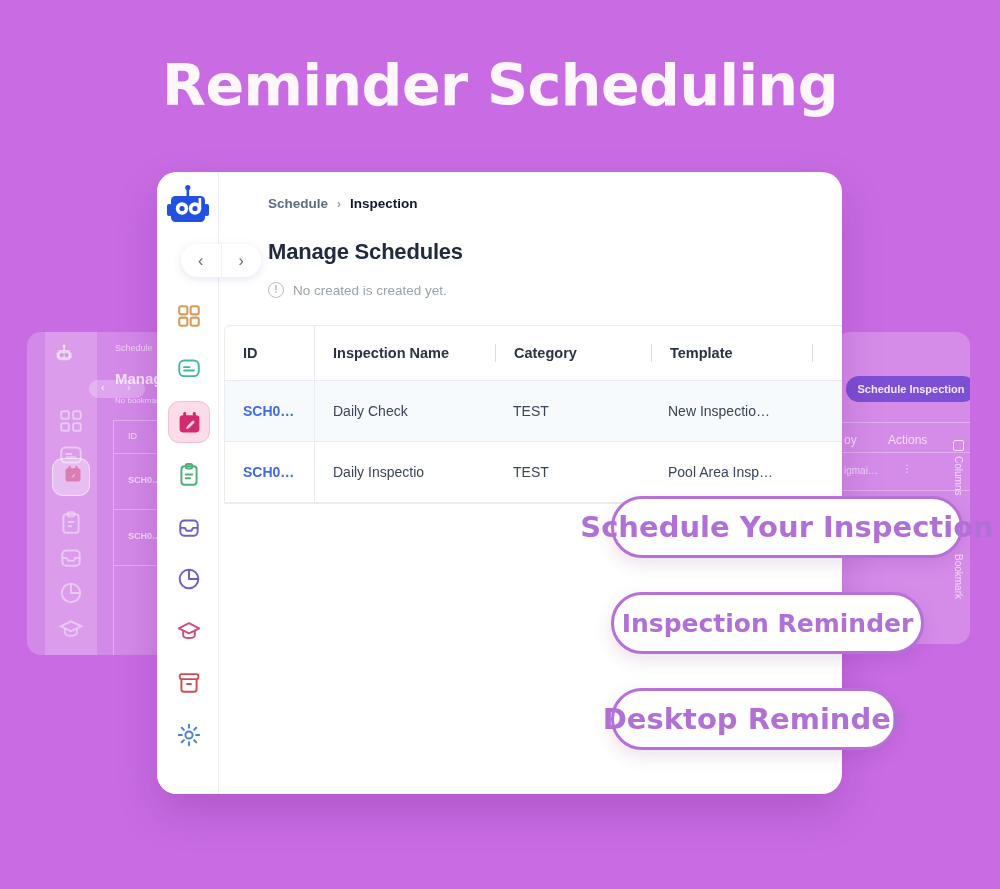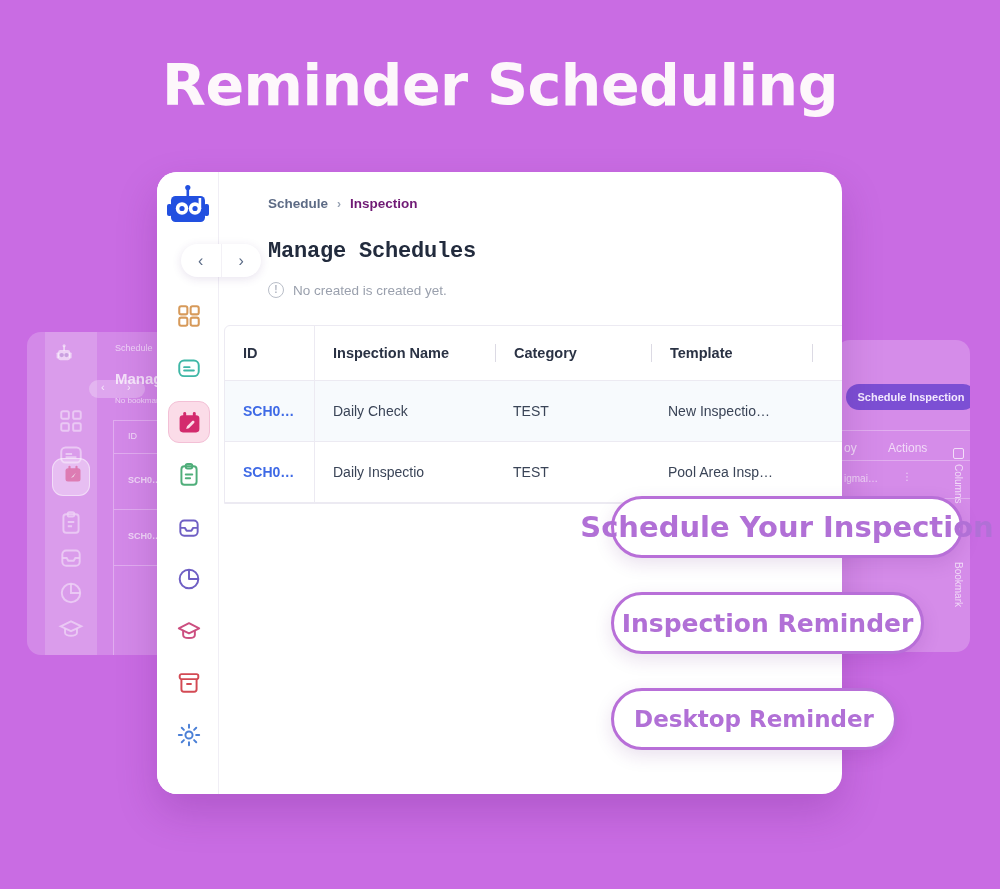--- a/index.html
+++ b/index.html
@@ -31,21 +31,20 @@
     border-radius: 14px;
     overflow: hidden;
   }
   .ghost-left {
     left: 27px; top: 332px; width: 350px; height: 323px;
     background: rgba(255,255,255,0.20);
   }
   .ghost-right {
     left: 836px; top: 332px; width: 134px; height: 312px;
     background: rgba(255,255,255,0.22);
-    margin-top: 8px;
   }
 
   .ghost-sidebar {
     position: absolute; left: 18px; top: 0; width: 52px; height: 100%;
     background: rgba(255,255,255,0.16);
   }
   .ghost-logo {
     position: absolute; left: 29px; top: 12px;
     width: 30px; height: 26px;
   }
@@ -185,27 +184,27 @@
   .content {
     position: absolute; left: 62px; top: 0; right: 0; bottom: 0;
   }
   .breadcrumb {
     position: absolute; left: 49px; top: 24px;
     font-size: 13.5px; font-weight: 600;
     display: flex; align-items: center; gap: 9px;
   }
   .bc-root { color: #5d6b85; }
   .bc-sep { color: #97a1b3; font-size: 12px; }
-  .bc-current { color: #701a75; }
+  .bc-current { color: #0f172a; }
 
   .page-title {
     position: absolute; left: 49px; top: 67px;
     font-size: 22px; font-weight: 800; color: #222b3d;
     letter-spacing: -0.2px;
-    font-family: Liberation Mono, monospace;
+    font-family: Liberation Sans, sans-serif;
   }
   .note {
     position: absolute; left: 49px; top: 110px;
     display: flex; align-items: center; gap: 9px;
     font-size: 13.5px; color: #9aa0ad;
   }
   .note-icon {
     width: 16px; height: 16px; border-radius: 50%;
     border: 1.3px solid #b9bec8;
     display: flex; align-items: center; justify-content: center;
@@ -249,21 +248,21 @@
     border-radius: 40px;
     display: flex; align-items: center; justify-content: center;
     font-weight: 800;
     color: #b170d6;
     font-family: "DejaVu Sans", sans-serif;
     white-space: nowrap;
     box-shadow: 0 6px 18px rgba(90,20,120,0.13);
   }
   #callout-0 { left: 611px; top: 496px; width: 352px; height: 62px; font-size: 29px; }
   #callout-1 { left: 611px; top: 592px; width: 313px; height: 62px; font-size: 25px; }
-  #callout-2 { left: 611px; top: 688px; width: 286px; height: 62px; font-size: 23px; }
+  #callout-2 { left: 611px; top: 688px; width: 286px; height: 62px; font-size: 29px; }
 </style>
 </head>
 <body>
 
 <div class="hero-title">Reminder Scheduling</div>
 
 <div class="ghost ghost-left">
   <div class="ghost-sidebar"></div>
 
   <div class="ghost-logo">

